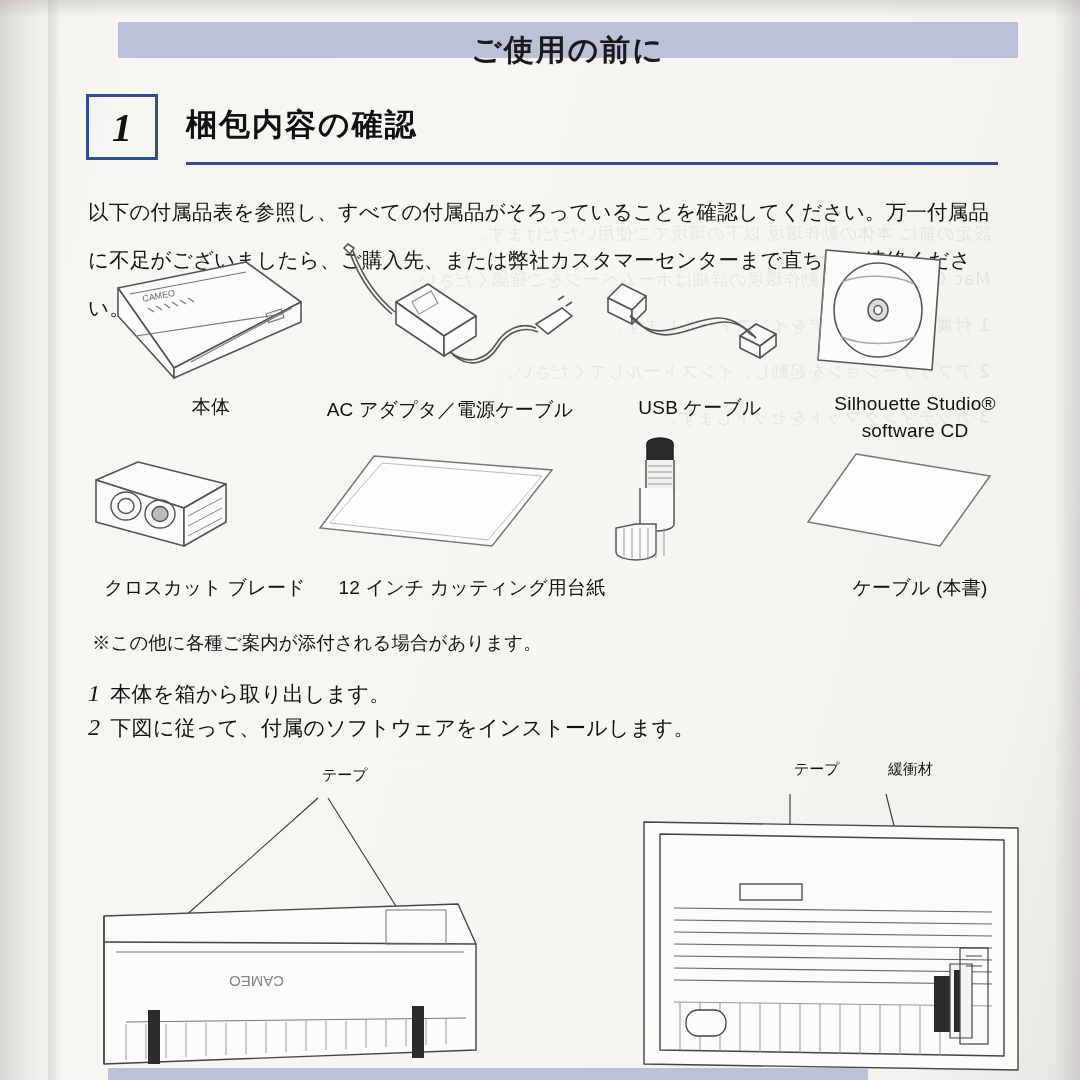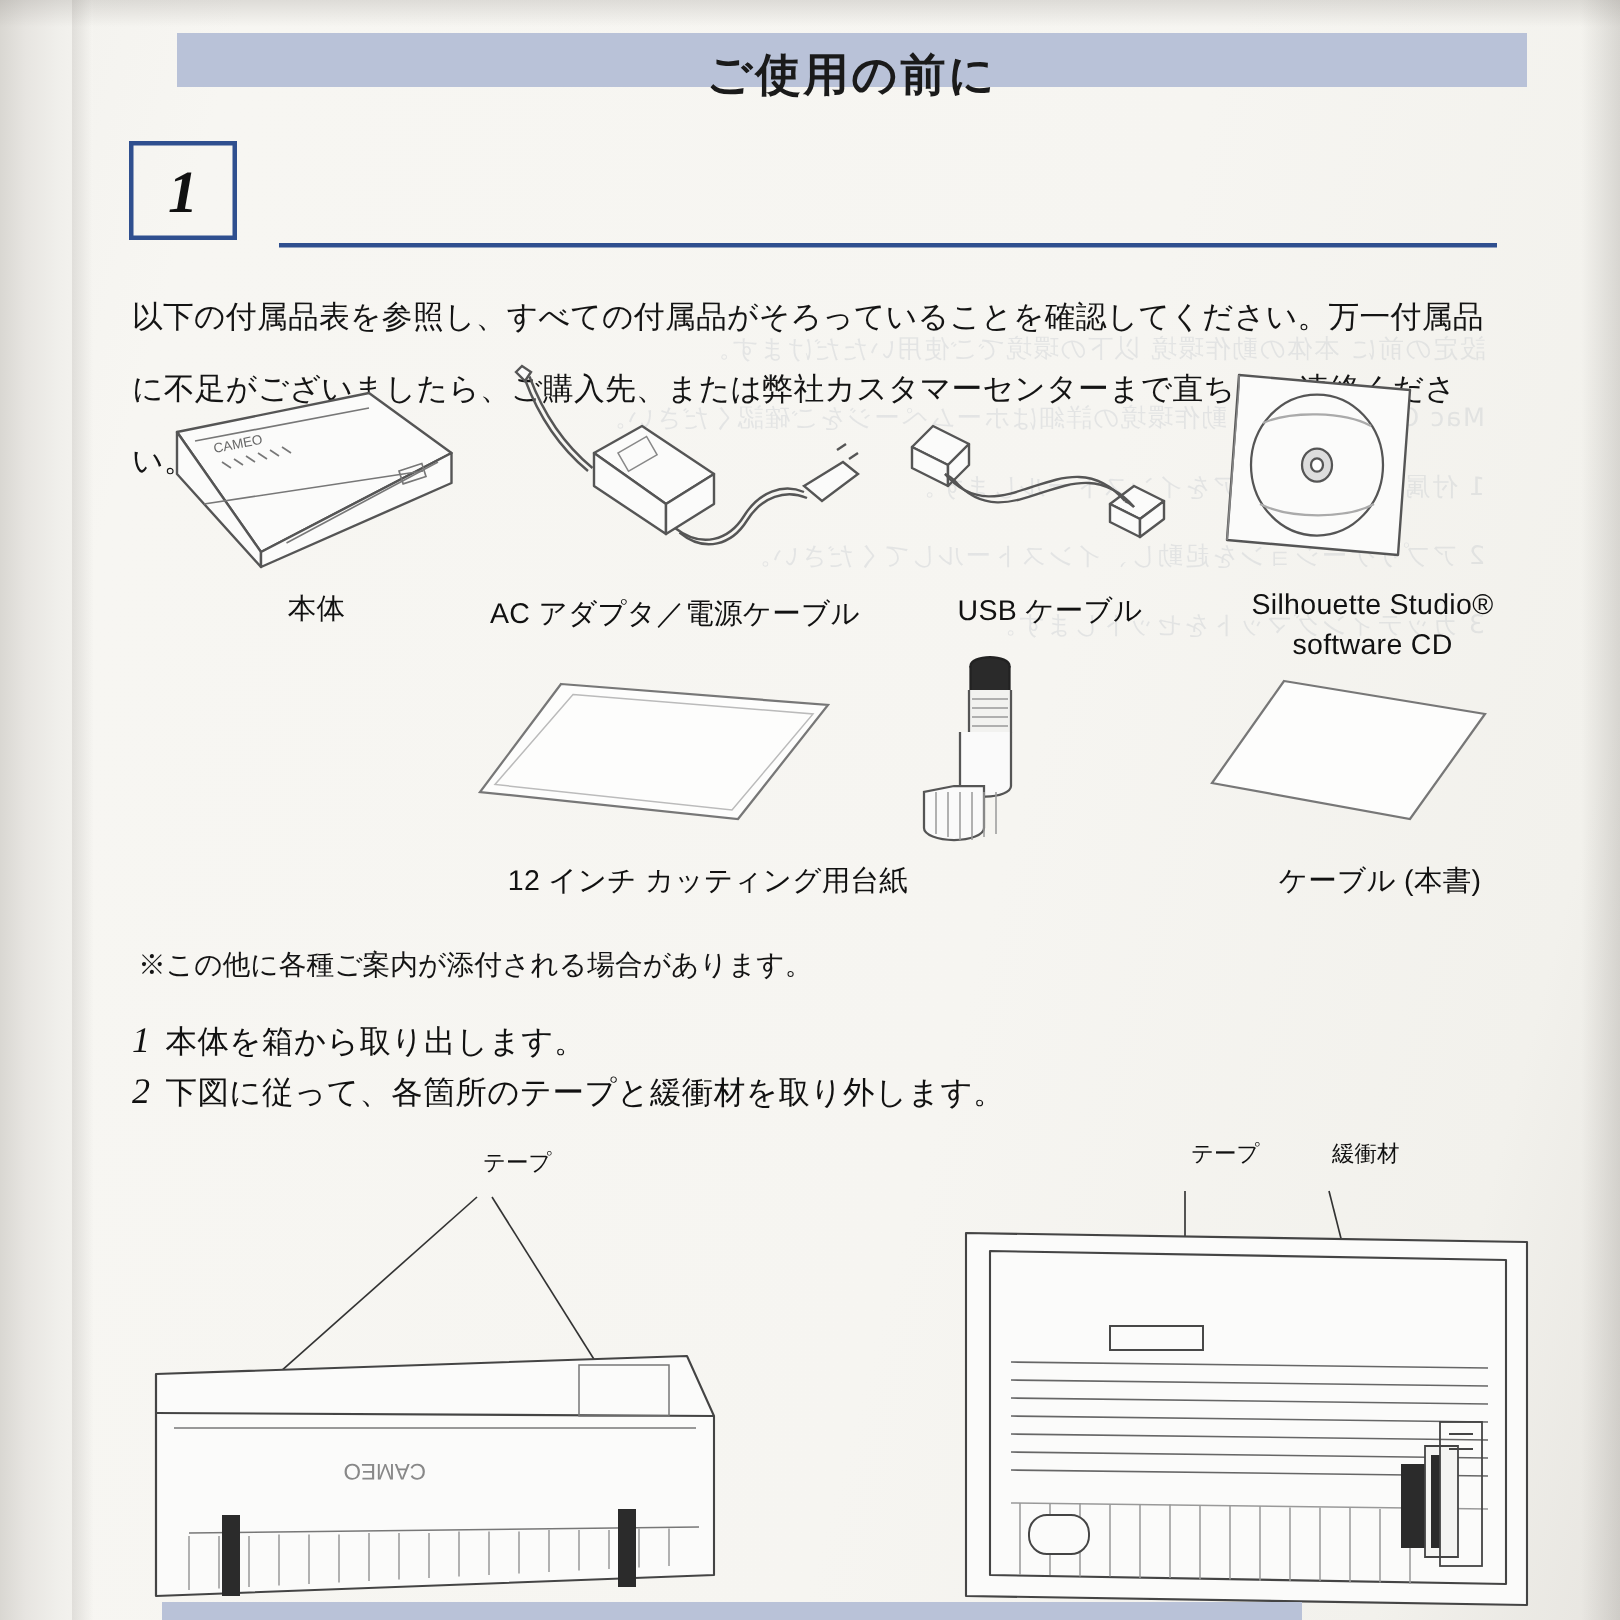--- a/index.html
+++ b/index.html
@@ -112,20 +112,21 @@
 3 カッティングマットをセットします。</div>
   <div class="binding"></div>
   <div class="top-shadow"></div>
   <div class="edge-shadow"></div>
 
   <div class="header-band">
     <div class="ttl">ご使用の前に</div>
   </div>
 
   <div class="sec-no">1</div>
+  <div class="sec-title">梱包内容の確認</div>
   <div class="sec-rule"></div>
 
   <div class="lead">以下の付属品表を参照し、すべての付属品がそろっていることを確認してください。万一付属品に不足がございましたら、ご購入先、または弊社カスタマーセンターまで直ちにご連絡ください。</div>
 
   <div class="parts">
 
     <div class="part" style="left:96px;top:0;width:230px;">
       <div class="art">
         <svg width="215" height="135" viewBox="0 0 215 135">
           <g fill="#fbfbfa" stroke="#555" stroke-width="1.6" stroke-linejoin="round">
@@ -208,20 +209,41 @@
             <path d="M52 44 C 70 36, 106 36, 124 46" stroke="#aaa"></path>
             <path d="M50 98 C 70 108, 108 108, 126 98" stroke="#aaa"></path>
           </g>
           <path d="M36 12 L36 20 L28 122" fill="none" stroke="#888" stroke-width="1"></path>
         </svg>
       </div>
       <div class="cap" style="margin-top:2px;">Silhouette Studio®
 software CD</div>
     </div>
 
+    <div class="part" style="left:80px;top:200px;width:250px;">
+      <div class="art">
+        <svg width="160" height="110" viewBox="0 0 160 110">
+          <g fill="#fbfbfa" stroke="#555" stroke-width="1.6" stroke-linejoin="round">
+            <path d="M16 30 L58 12 L146 34 L104 58 Z"></path>
+            <path d="M16 30 L16 72 L104 96 L104 58 Z"></path>
+            <path d="M104 58 L146 34 L146 72 L104 96 Z"></path>
+          </g>
+          <g fill="none" stroke="#555" stroke-width="1.4">
+            <ellipse cx="46" cy="56" rx="15" ry="14"></ellipse>
+            <ellipse cx="46" cy="56" rx="8" ry="7.5"></ellipse>
+            <ellipse cx="80" cy="64" rx="15" ry="14"></ellipse>
+            <ellipse cx="80" cy="64" rx="8" ry="7.5" fill="#bbb"></ellipse>
+          </g>
+          <g fill="none" stroke="#888" stroke-width="1">
+            <path d="M108 66 L142 48 M108 76 L142 58 M108 86 L142 68"></path>
+          </g>
+        </svg>
+      </div>
+      <div class="cap" style="margin-top:14px;">クロスカット ブレード</div>
+    </div>
 
     <div class="part" style="left:312px;top:196px;width:320px;">
       <div class="art">
         <svg width="250" height="110" viewBox="0 0 250 110">
           <path d="M62 10 L240 24 L180 100 L8 82 Z" fill="#fdfdfc" stroke="#777" stroke-width="1.5"></path>
           <path d="M70 17 L230 30 L176 94 L18 77 Z" fill="none" stroke="#bbb" stroke-width="1"></path>
         </svg>
       </div>
       <div class="cap" style="margin-top:18px;">12 インチ カッティング用台紙</div>
     </div>
@@ -254,21 +276,21 @@
     </div>
 
   </div>
 
   <div class="note">※この他に各種ご案内が添付される場合があります。</div>
 
   <div class="step" style="left:88px;top:680px;">
     <span class="num">1</span><span>本体を箱から取り出します。</span>
   </div>
   <div class="step" style="left:88px;top:714px;">
-    <span class="num">2</span><span>下図に従って、各箇所のテープと緩衝材を取り外します。</span>
+    <span class="num">2</span><span>下図に従って、付属のソフトウェアをインストールします。</span>
   </div>
 
   <div class="diagrams">
 
     <div class="lbl" style="left:286px;top:14px;">テープ</div>
     <div class="lbl" style="left:758px;top:8px;">テープ</div>
     <div class="lbl" style="left:852px;top:8px;">緩衝材</div>
 
     <svg style="position:absolute;left:86px;top:40px;" width="500" height="290" viewBox="0 0 500 290">
       <g fill="none" stroke="#333" stroke-width="1.1">

